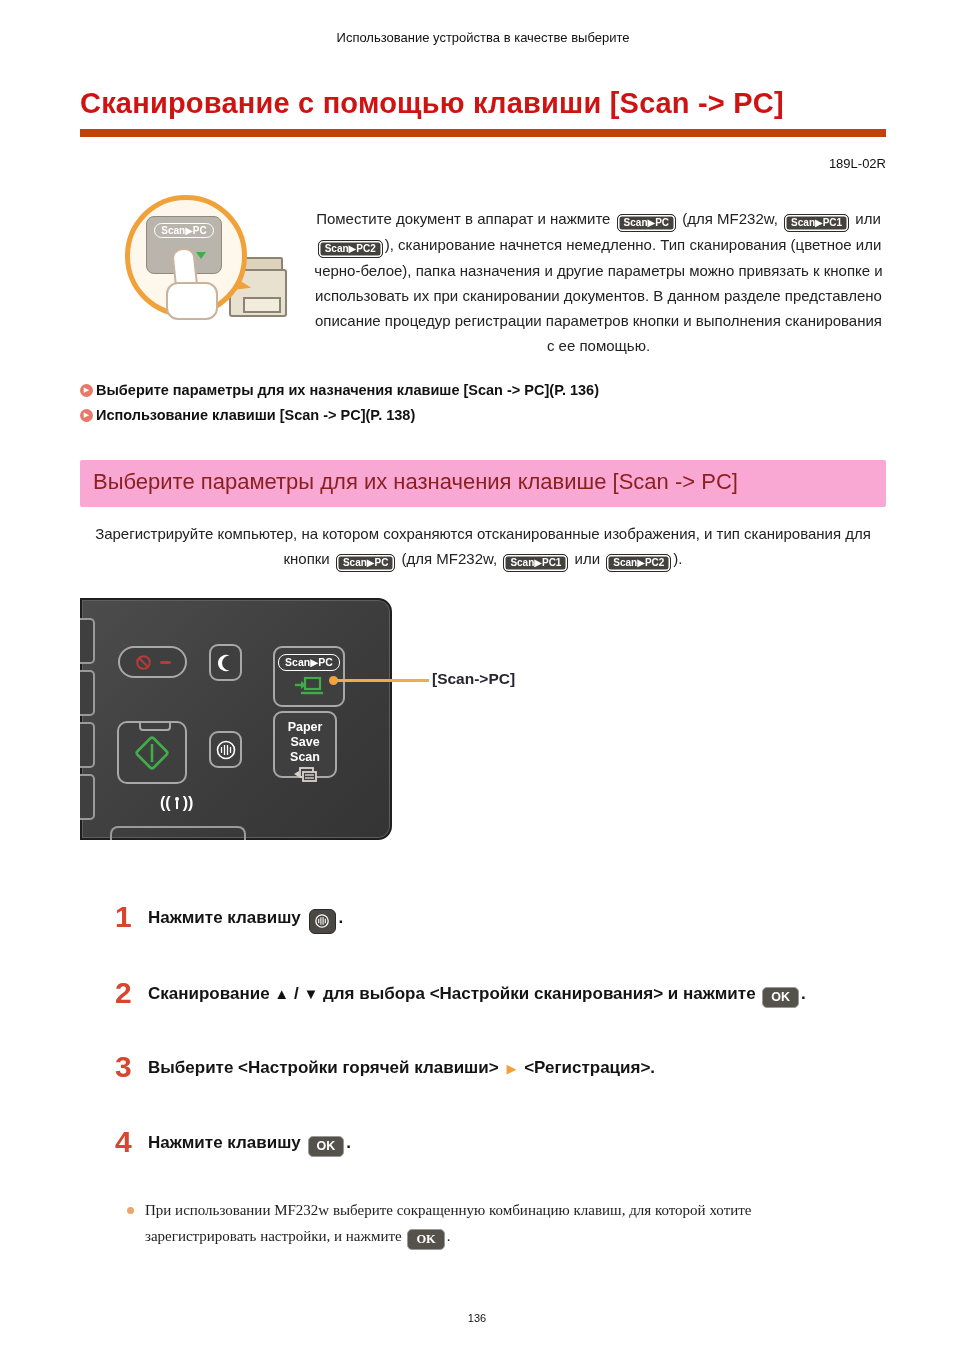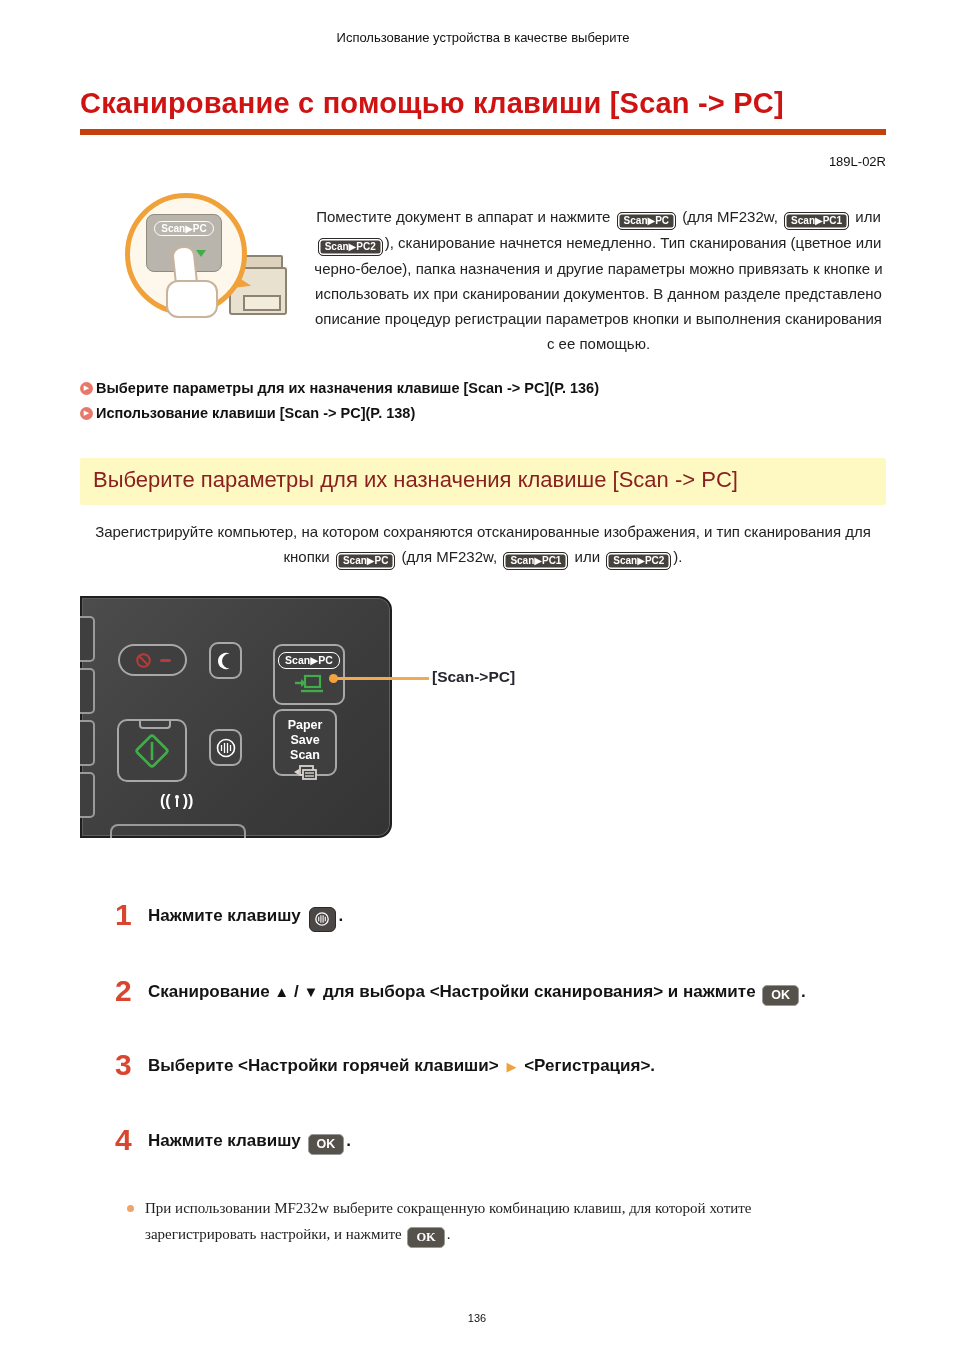--- a/index.html
+++ b/index.html
@@ -6,21 +6,21 @@
   body{
     width:954px;height:1350px;position:relative;overflow:hidden;
     background:#ffffff;color:#1a1a1a;
     font-family:"Liberation Sans","DejaVu Sans",sans-serif;
   }
   .content{margin:0 68px 0 80px;width:806px;}
   
   .top-header{padding-top:30px;text-align:center;font-size:13px;color:#111;}
   
   .page-title{margin-top:42px;font-size:29px;font-weight:bold;color:#cf1313;
-    padding-bottom:9px;border-bottom:6px solid #c2410c;letter-spacing:.2px;}
+    padding-bottom:9px;border-bottom:8px solid #c2410c;letter-spacing:.2px;}
   .doc-code{margin-top:8px;text-align:right;font-size:13px;color:#111;}
   
   .intro-row{margin-top:20px;display:flex;}
   .illu{flex:none;width:162px;height:138px;position:relative;margin-left:45px;margin-right:24px;}
   .illu-circle{position:absolute;left:0;top:4px;width:112px;height:112px;border-radius:50%;
     border:5px solid #f0a13a;background:#fdf7ec;z-index:2;}
   .illu-pointer{position:absolute;left:96px;top:84px;width:0;height:0;z-index:1;
     border-left:30px solid #f0a13a;border-top:8px solid transparent;border-bottom:14px solid transparent;
     transform:rotate(18deg);}
   .illu-key{position:absolute;left:16px;top:16px;width:74px;height:56px;background:#b9b5ac;
@@ -50,21 +50,21 @@
     vertical-align:-2px;margin:0 2px;}
   .menu-key{display:inline-flex;align-items:center;justify-content:center;width:25px;height:23px;
     background:#4a4745;border:1px solid #2a2a27;border-radius:6px;vertical-align:-6px;margin:0 3px;}
   
   .links{margin-top:6px;text-align:right;}
   .link-row{display:flex;align-items:center;margin-bottom:3px;cursor:pointer;}
   .link-bullet{flex:none;width:13px;height:13px;border-radius:50%;background:#e8796a;color:#fff;
     font-size:7px;display:flex;align-items:center;justify-content:center;margin-right:3px;}
   .link-label{font-size:14.5px;font-weight:bold;line-height:22px;color:#111;}
   
-  .section-heading{margin-top:34px;background:#fef9c3;color:#8b2020;font-size:22px;
+  .section-heading{margin-top:34px;background:#f9a8d4;color:#8b2020;font-size:22px;
     padding:9px 13px 12px;border-radius:2px;}
   .body-text{margin-top:14px;}
   
   .panel-figure{position:relative;margin-top:26px;height:242px;}
   .panel{position:absolute;left:0;top:0;width:308px;height:238px;border:2px solid #1f1f1f;
     border-radius:0 14px 14px 0;background:linear-gradient(135deg,#4c4c4c 0%,#3c3c3c 60%,#343434 100%);
     box-shadow:inset 0 0 0 1px #5e5e5e;}
   .edge-key{position:absolute;left:-2px;width:13px;height:42px;border:2px solid #9a9a9a;border-left:none;
     border-radius:0 5px 5px 0;background:#3f3f3f;}
   .pbtn{position:absolute;background:#3f3f3f;border:2px solid #a8a8a8;box-sizing:border-box;}

